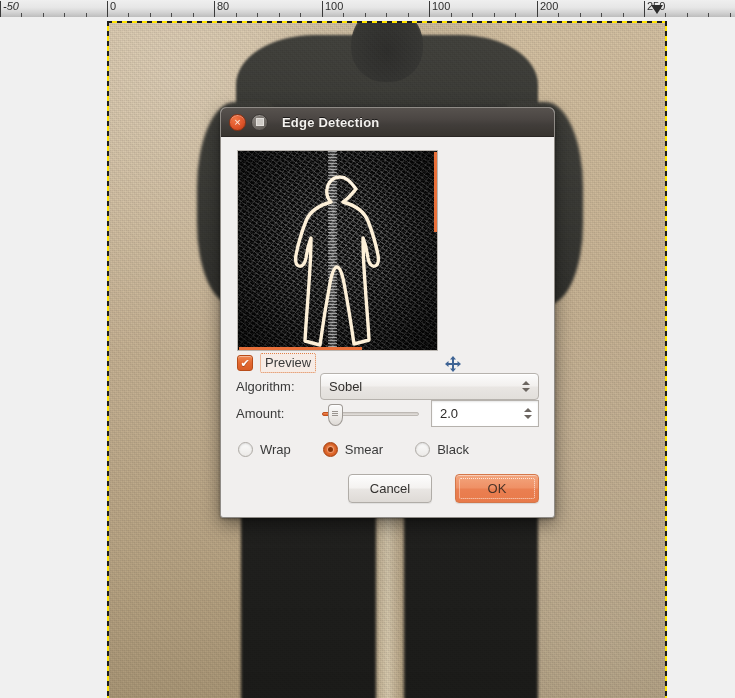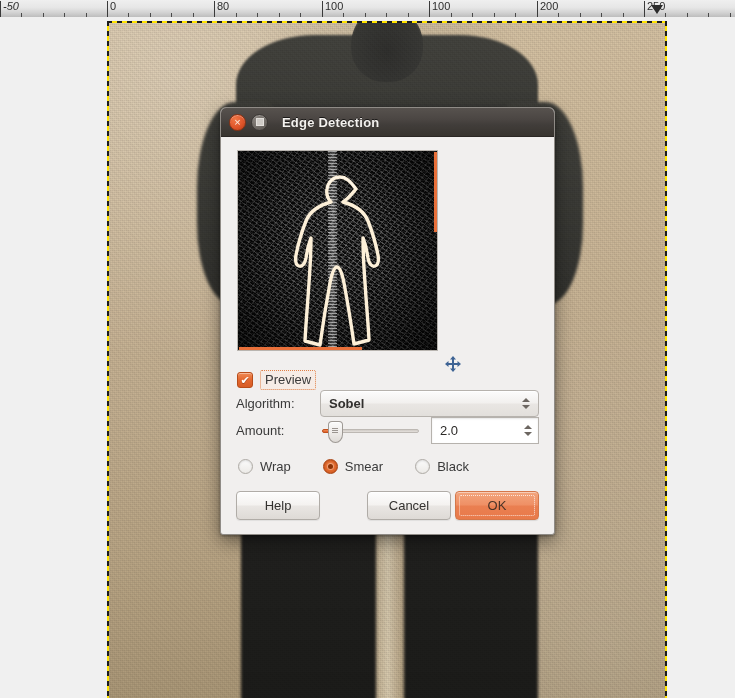--- a/index.html
+++ b/index.html
@@ -279,21 +279,21 @@
     left: 208px;
     top: 206px;
     width: 16px; height: 16px;
     color: #3e6394;
   }
 
   
   #preview-row {
     display: flex;
     align-items: center;
-    margin-top: 19px;
+    margin-top: 2px;
     margin-left: 1px;
   }
   #preview-checkbox {
     width: 14px; height: 14px;
     border-radius: 3px;
     background: linear-gradient(to bottom, #f08a55 0%, #e2672f 50%, #d85c25 100%);
     border: 1px solid #b84c19;
     box-shadow: inset 0 1px 0 rgba(255,255,255,0.4);
     display: flex; align-items: center; justify-content: center;
     flex: 0 0 auto;
@@ -334,21 +334,20 @@
     flex: 1 1 auto;
     height: 25px;
     border: 1px solid #b6b2ad;
     border-radius: 4px;
     background: linear-gradient(to bottom, #fcfcfc 0%, #f2f0ee 48%, #e9e6e3 52%, #e2dfdb 100%);
     display: flex;
     align-items: center;
     padding: 0 6px 0 8px;
     box-shadow: inset 0 1px 0 rgba(255,255,255,0.85);
     position: relative;
-    font-weight: bold;
   }
   #algorithm-value {
     font-size: 13px;
     color: #32302e;
     flex: 1 1 auto;
     font-family: "Liberation Sans", sans-serif;
   }
   .spin-arrows {
     display: flex;
     flex-direction: column;
@@ -485,21 +484,21 @@
     color: #33312f;
     display: flex;
     align-items: center;
     justify-content: center;
     border: 1px solid #b0aca7;
     background: linear-gradient(to bottom, #fdfdfd 0%, #f4f2f0 48%, #e9e6e3 52%, #dedad6 100%);
     box-shadow: inset 0 1px 0 rgba(255,255,255,0.9), 0 1px 1px rgba(0,0,0,0.07);
     font-family: "Liberation Sans", sans-serif;
   }
   #help-button { width: 82px; }
-  #cancel-button { width: 82px; margin-left: auto; margin-right: 4px; }
+  #cancel-button { width: 82px; margin-left: auto; margin-right: 23px; }
   #ok-button {
     width: 82px;
     color: #4a3327;
     border: 1px solid #d4774a;
     background: linear-gradient(to bottom, #f3a57d 0%, #ef9065 48%, #ea7f51 52%, #e87a4a 100%);
     box-shadow: inset 0 1px 0 rgba(255,255,255,0.45), 0 1px 1px rgba(0,0,0,0.10);
     position: relative;
   }
   #ok-button::before {
     content: "";
@@ -669,21 +668,20 @@
         <span class="radio-circle selected"></span>
         <span class="radio-label">Smear</span>
       </div>
       <div class="radio-item">
         <span class="radio-circle"></span>
         <span class="radio-label">Black</span>
       </div>
     </div>
 
     <div id="button-row">
-      <div class="dlg-btn" id="help-button">Help</div>
       <div class="dlg-btn" id="cancel-button">Cancel</div>
       <div class="dlg-btn" id="ok-button">
         <span id="ok-label">OK</span>
       </div>
     </div>
 
   </div>
 </div>
 
 </body></html>

